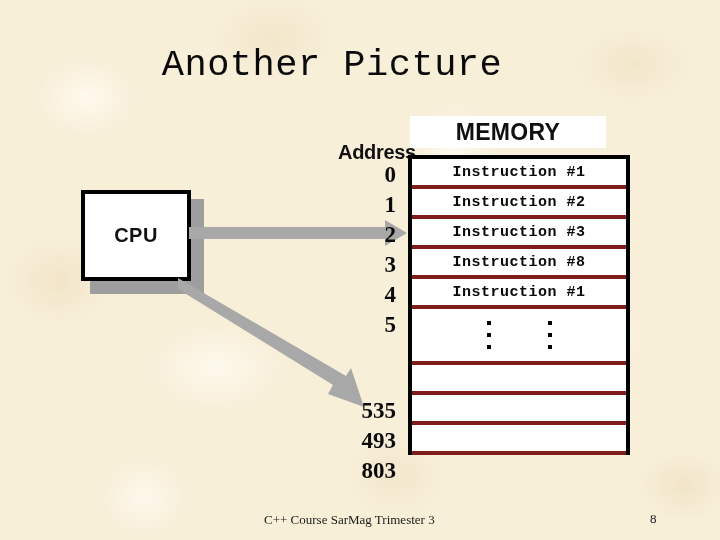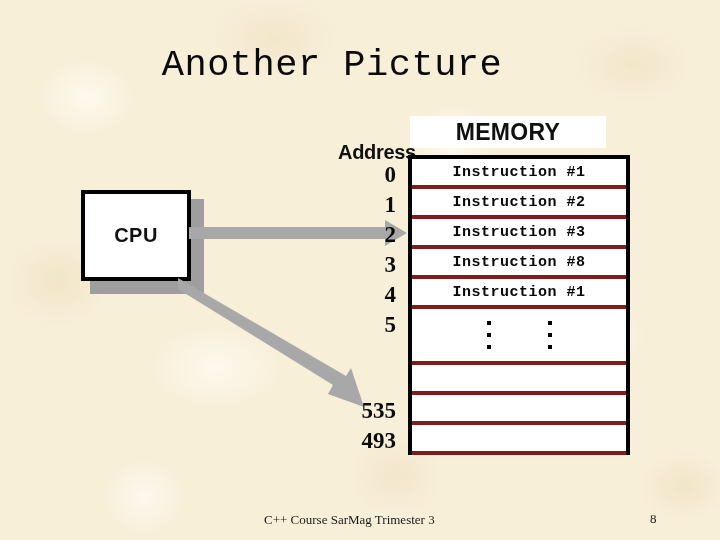--- a/index.html
+++ b/index.html
@@ -240,20 +240,21 @@
   <div id="address-column">
     <div class="addr-cell">0</div>
     <div class="addr-cell">1</div>
     <div class="addr-cell">2</div>
     <div class="addr-cell">3</div>
     <div class="addr-cell">4</div>
     <div class="addr-cell">5</div>
     <div class="addr-cell gap-row blank"></div>
     <div class="addr-cell">535</div>
     <div class="addr-cell">493</div>
+    <div class="addr-cell">803</div>
   </div>
 
   <div id="memory-table">
     <div class="mem-row">Instruction #1</div>
     <div class="mem-row">Instruction #2</div>
     <div class="mem-row">Instruction #3</div>
     <div class="mem-row">Instruction #8</div>
     <div class="mem-row">Instruction #1</div>
     <div class="mem-row ellipsis-row">
       <span class="dots">

